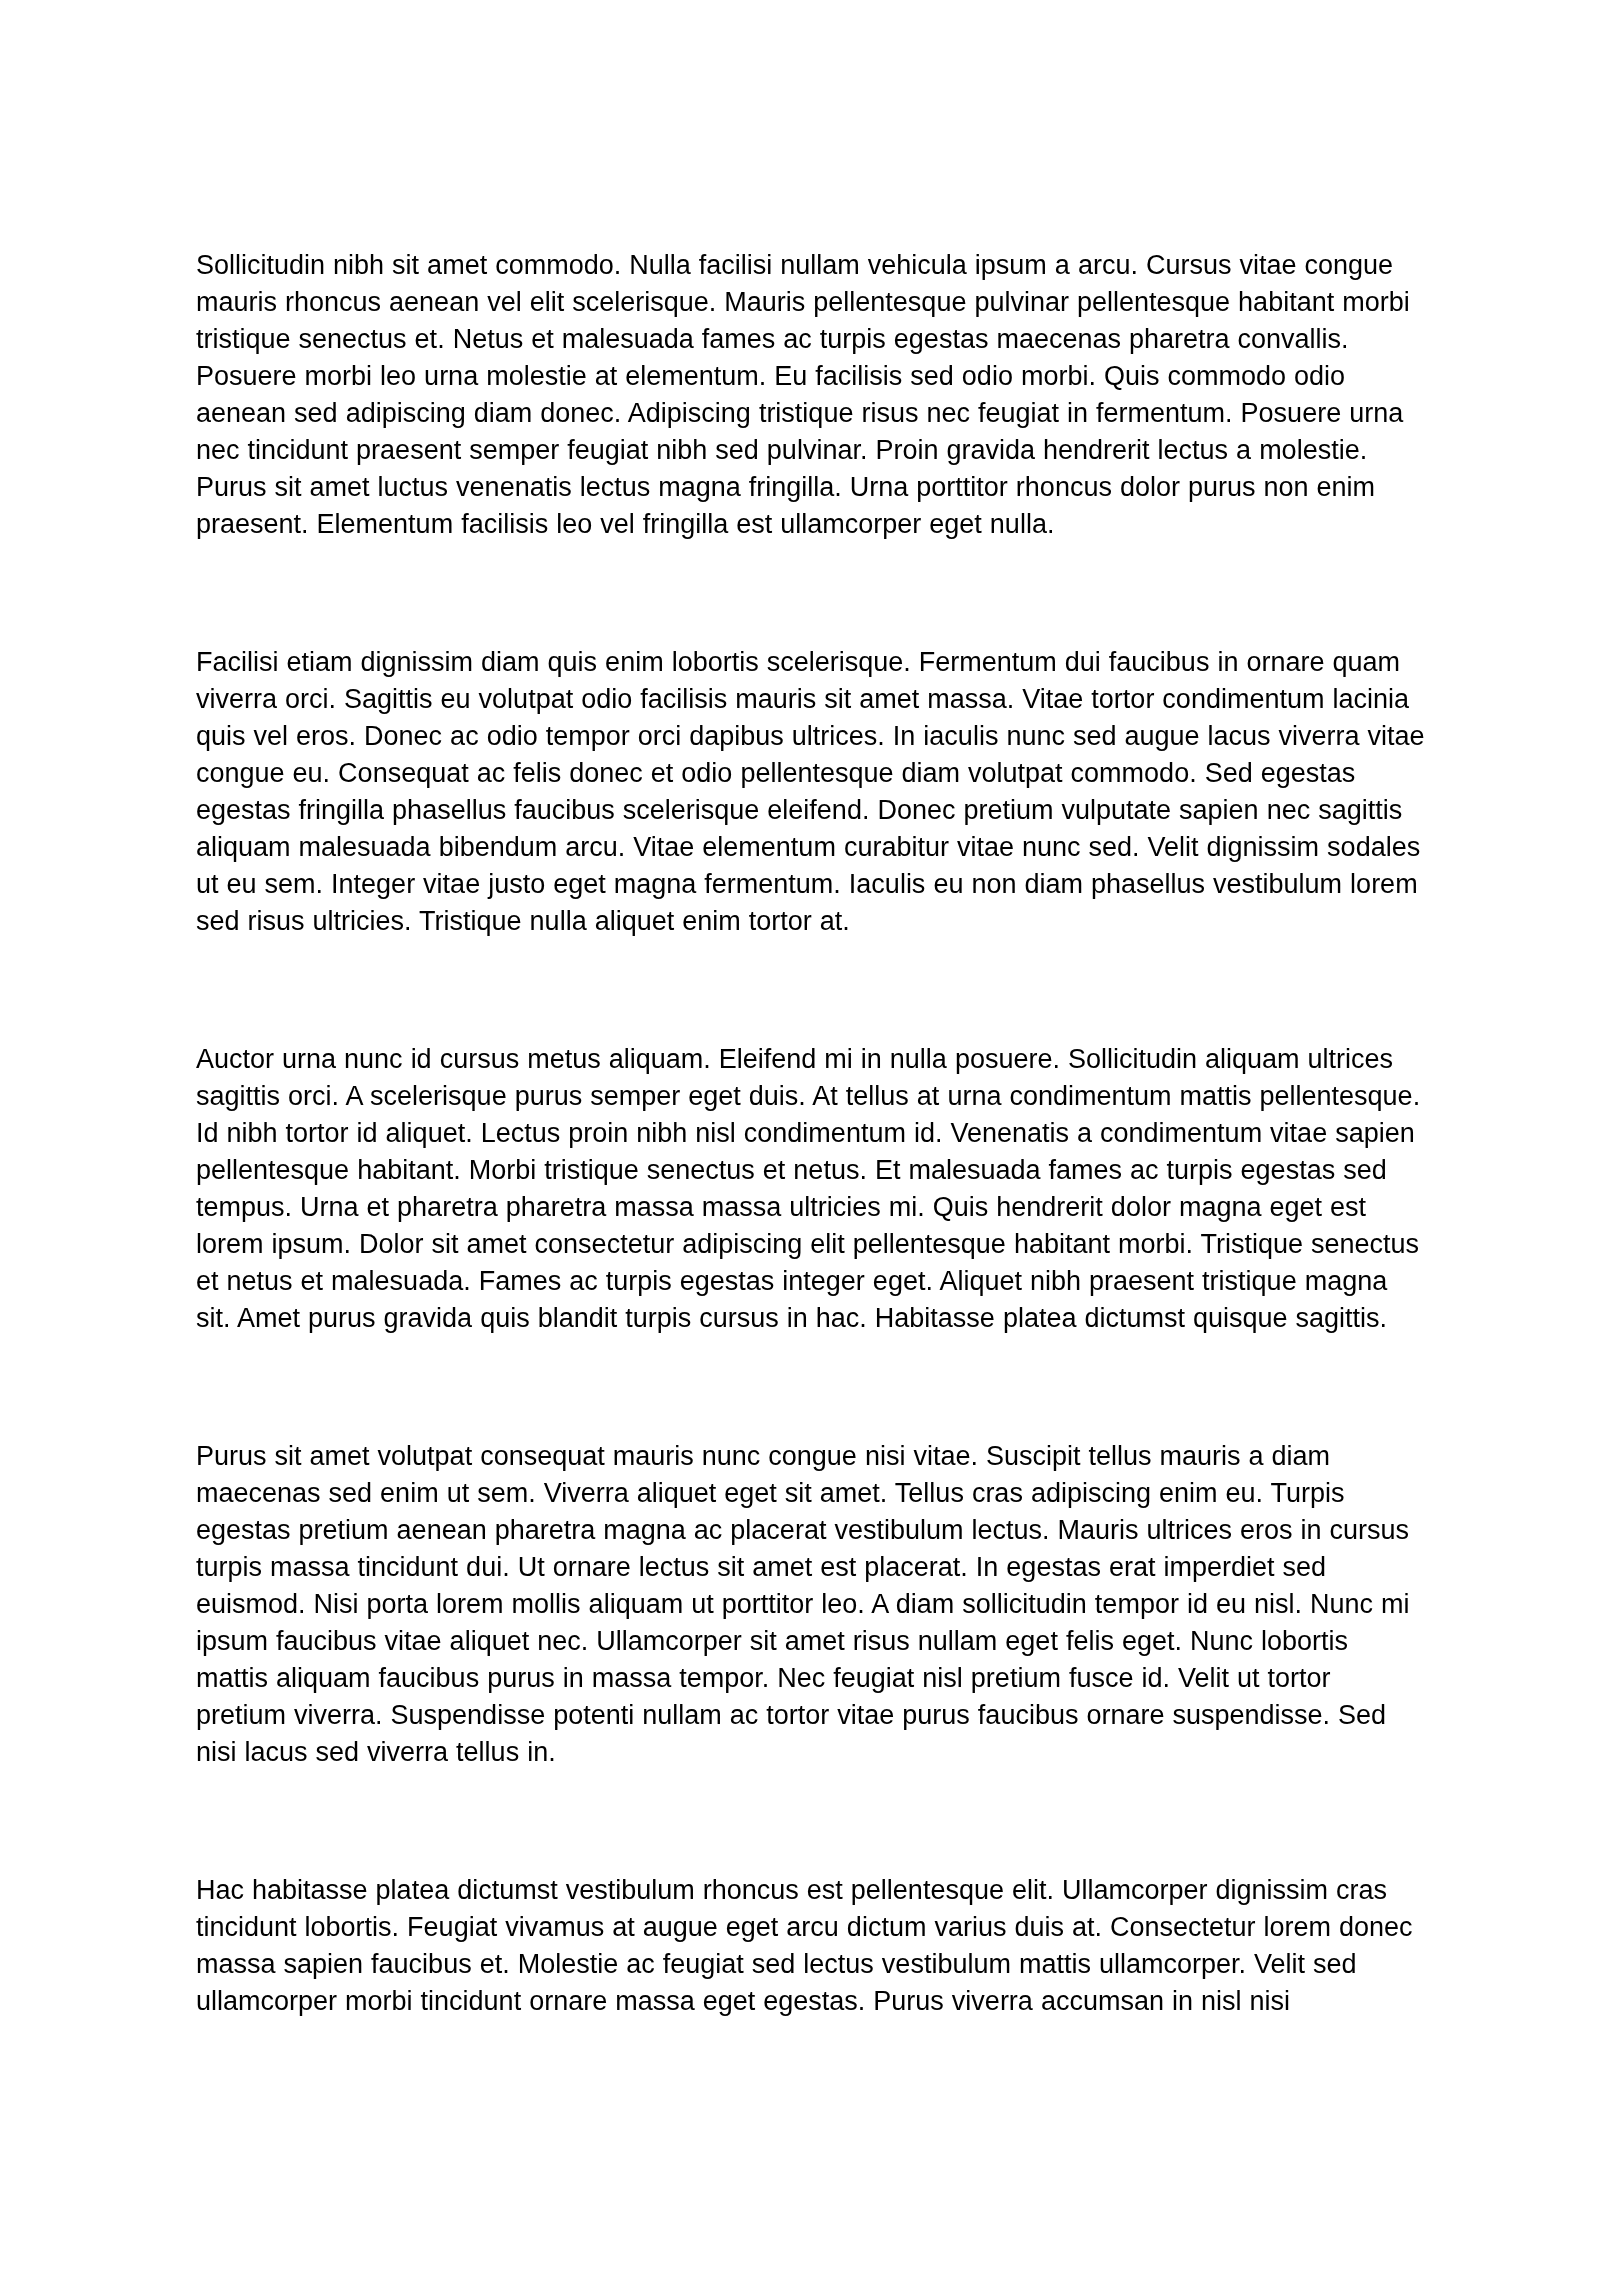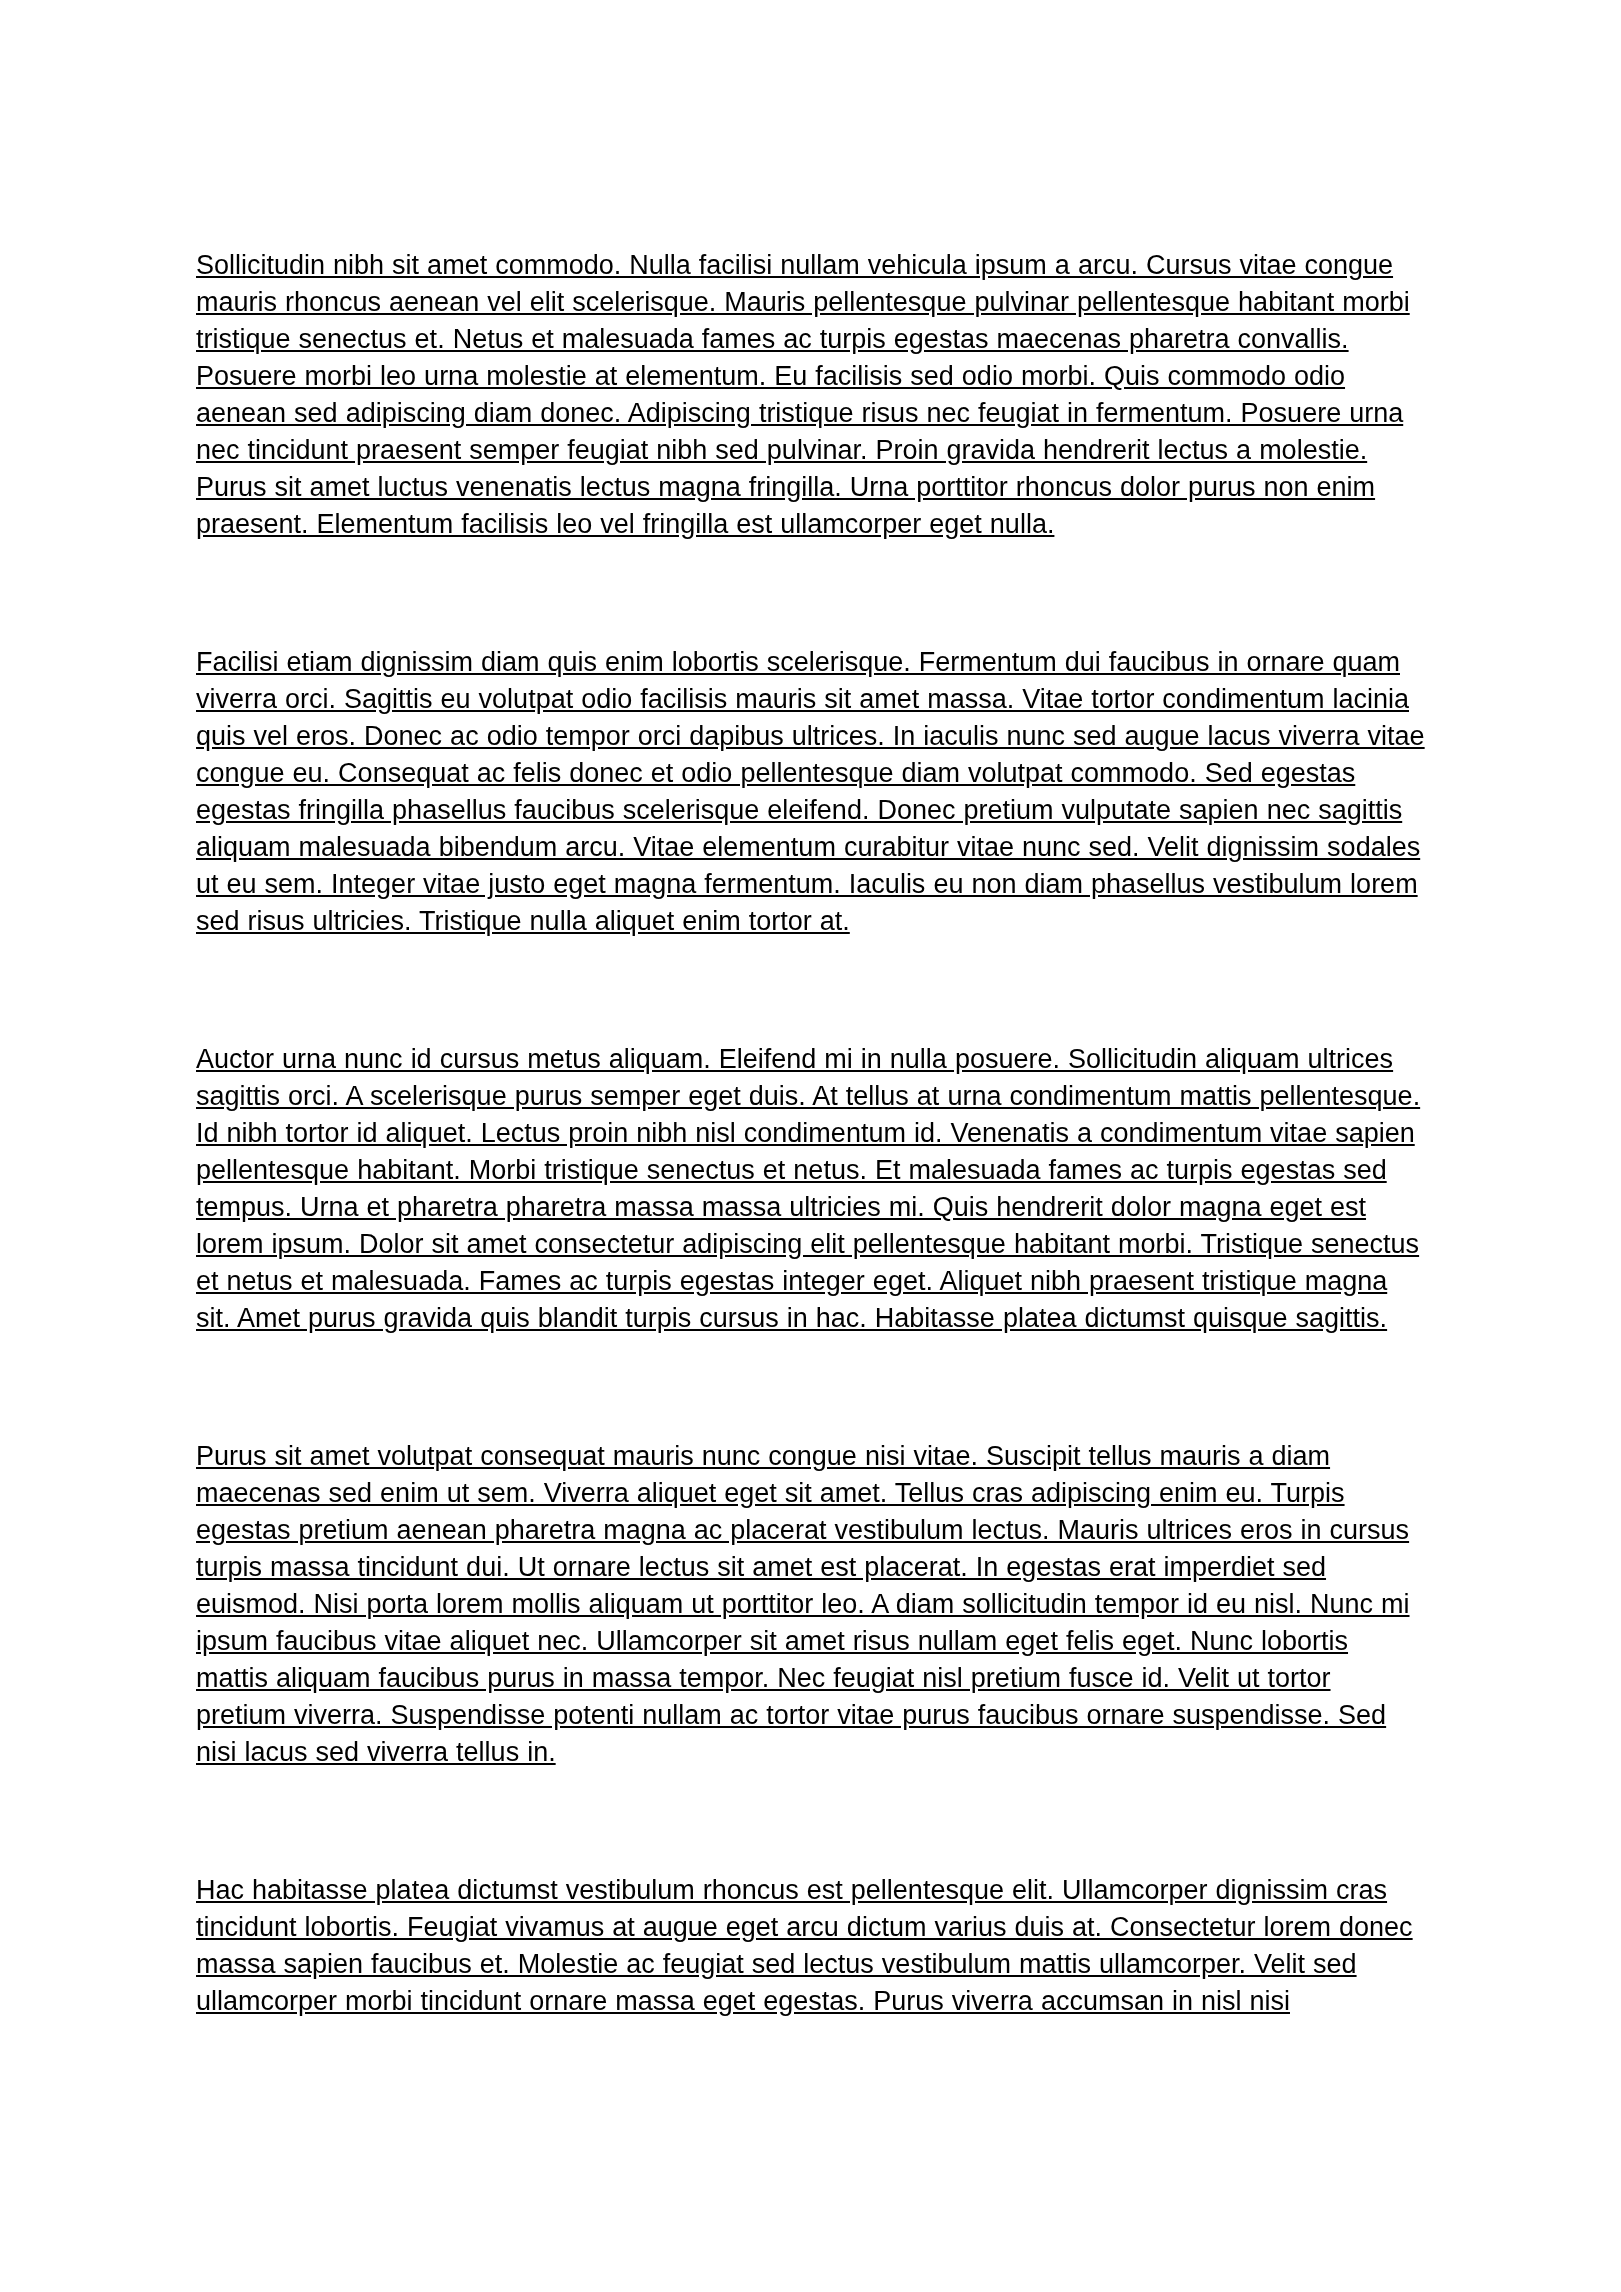--- a/index.html
+++ b/index.html
@@ -12,21 +12,20 @@
     width: 1621px;
     height: 2293px;
     margin: 0 auto;
     background: #ffffff;
     box-sizing: border-box;
     padding: 247px 196px 0 196px;
     overflow: hidden;
   }
   .doc-body {
     width: 1229px;
-    text-decoration: underline;
   }
   .doc-body p {
     margin: 0 0 101px 0;
     font-family: "Liberation Sans", sans-serif;
     font-size: 27px;
     line-height: 37px;
     color: #000000;
     text-align: left;
     word-spacing: 0.5px;
   }

